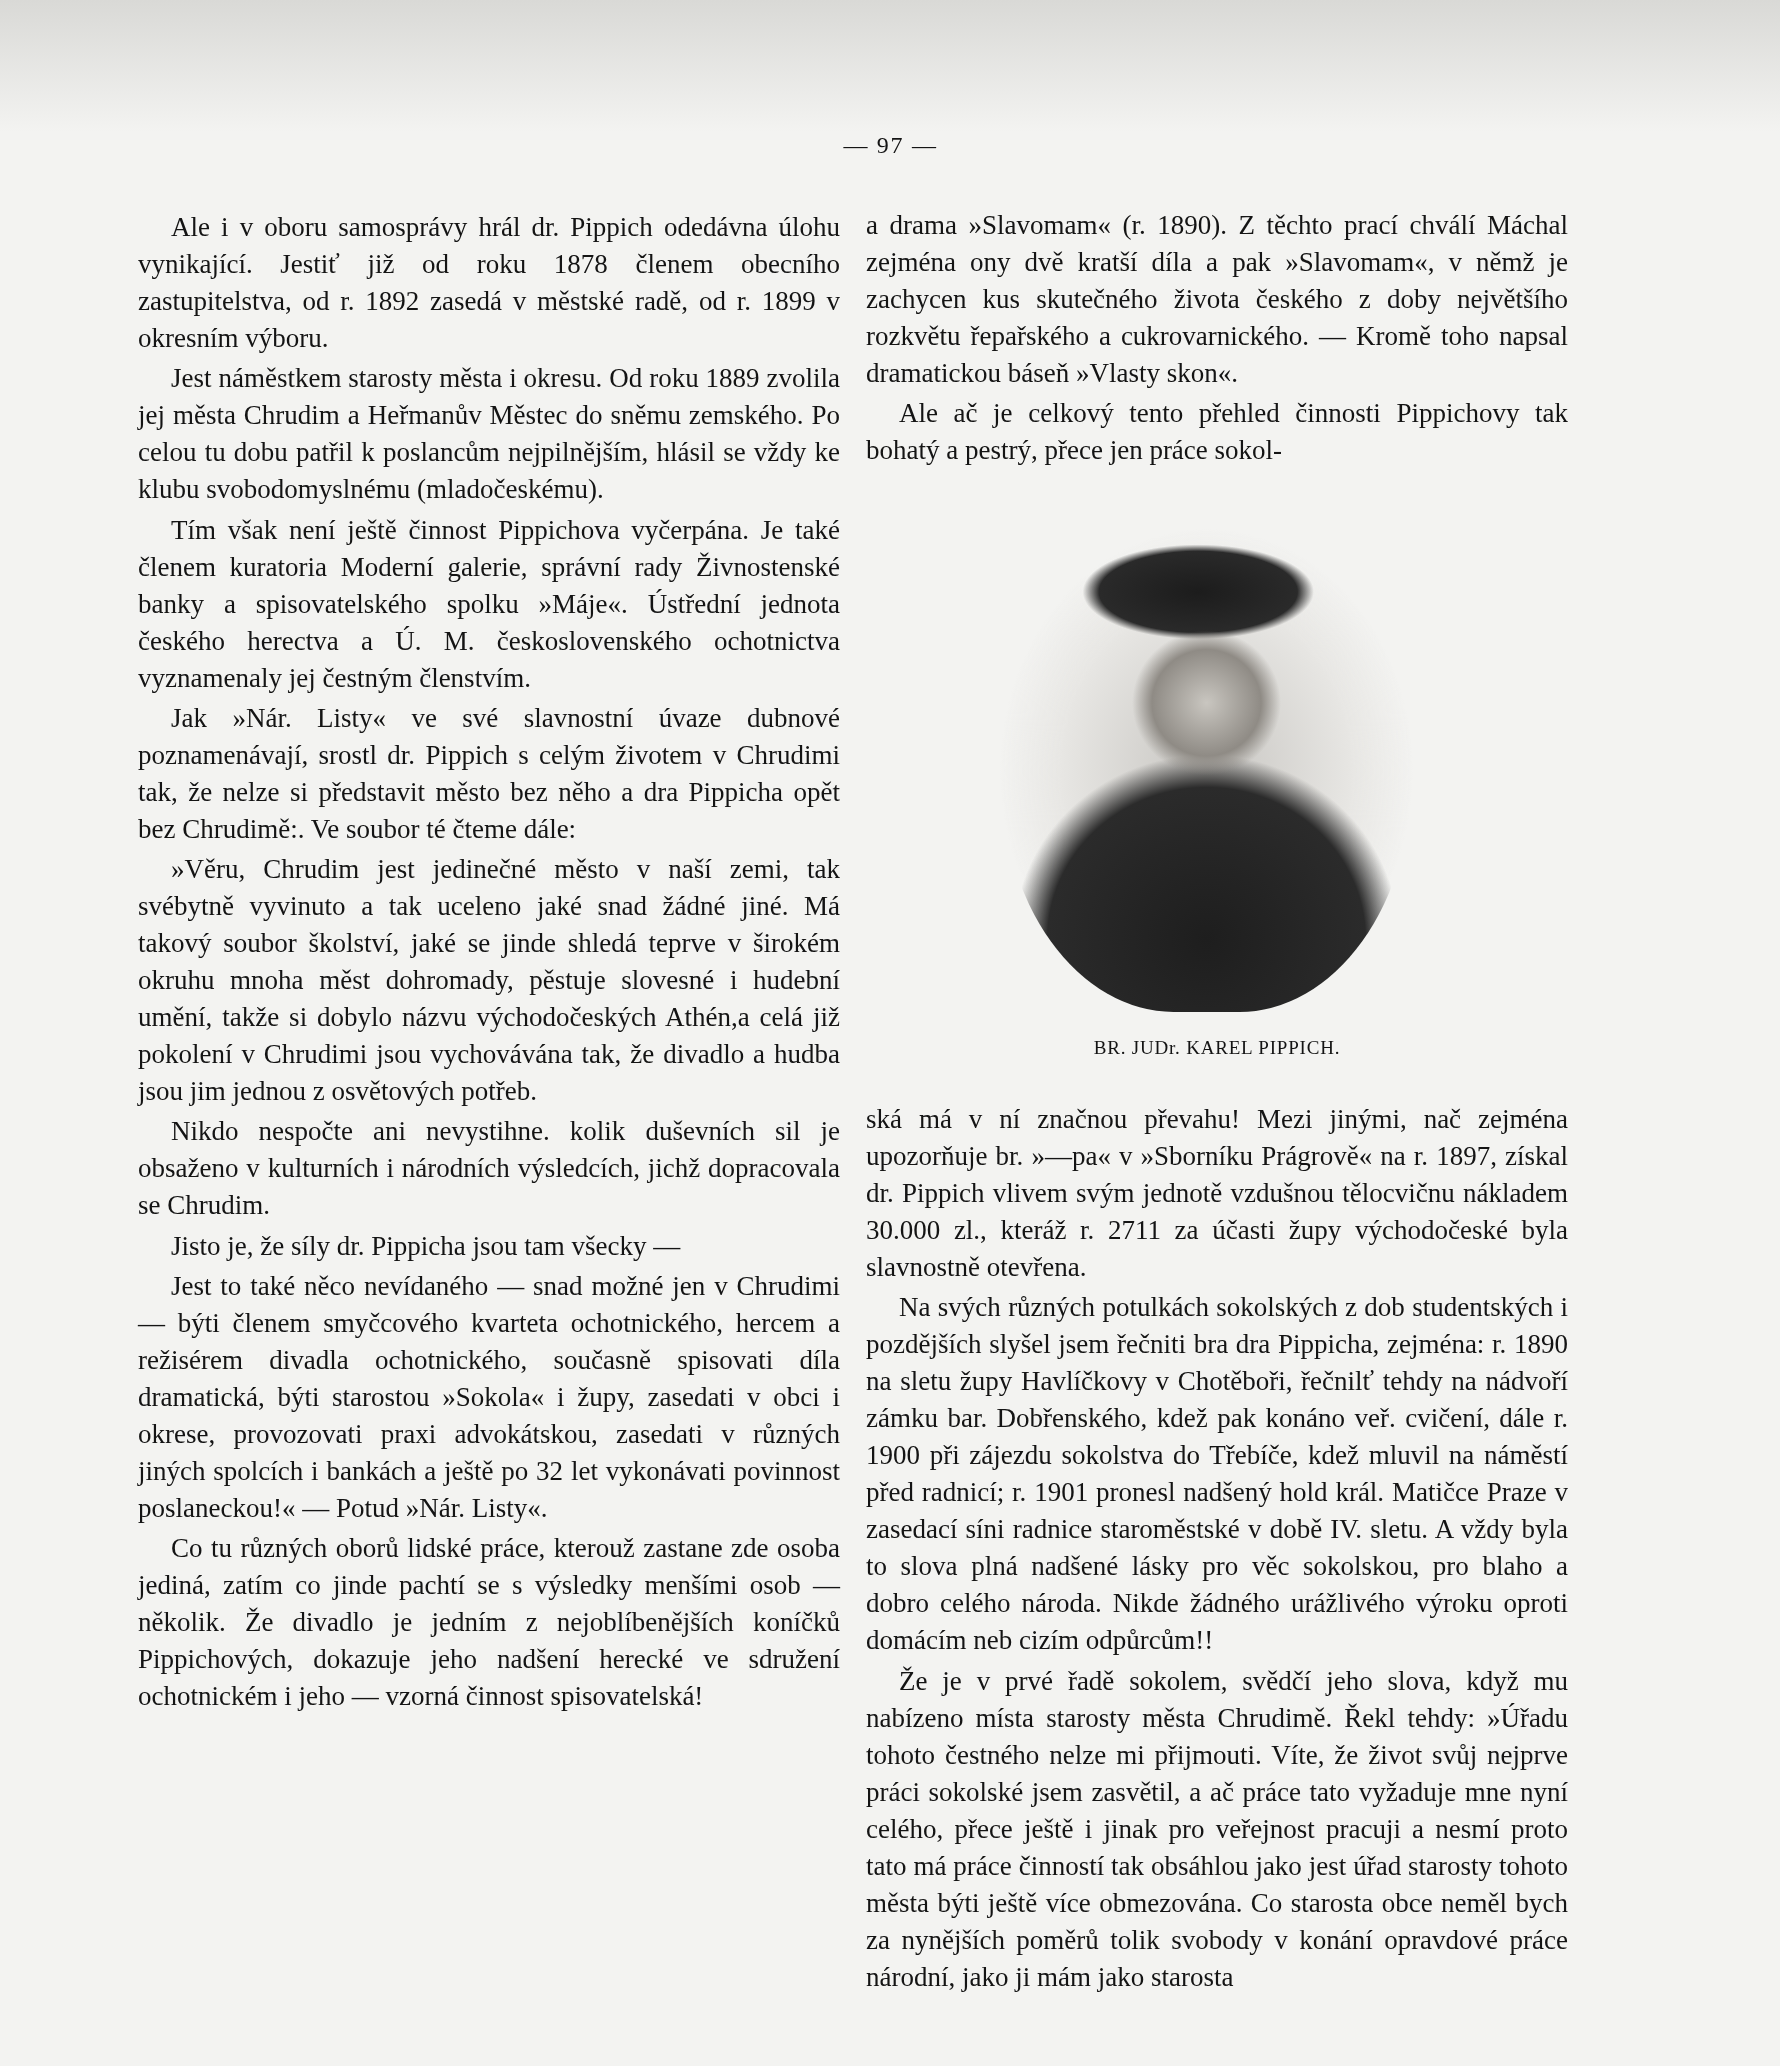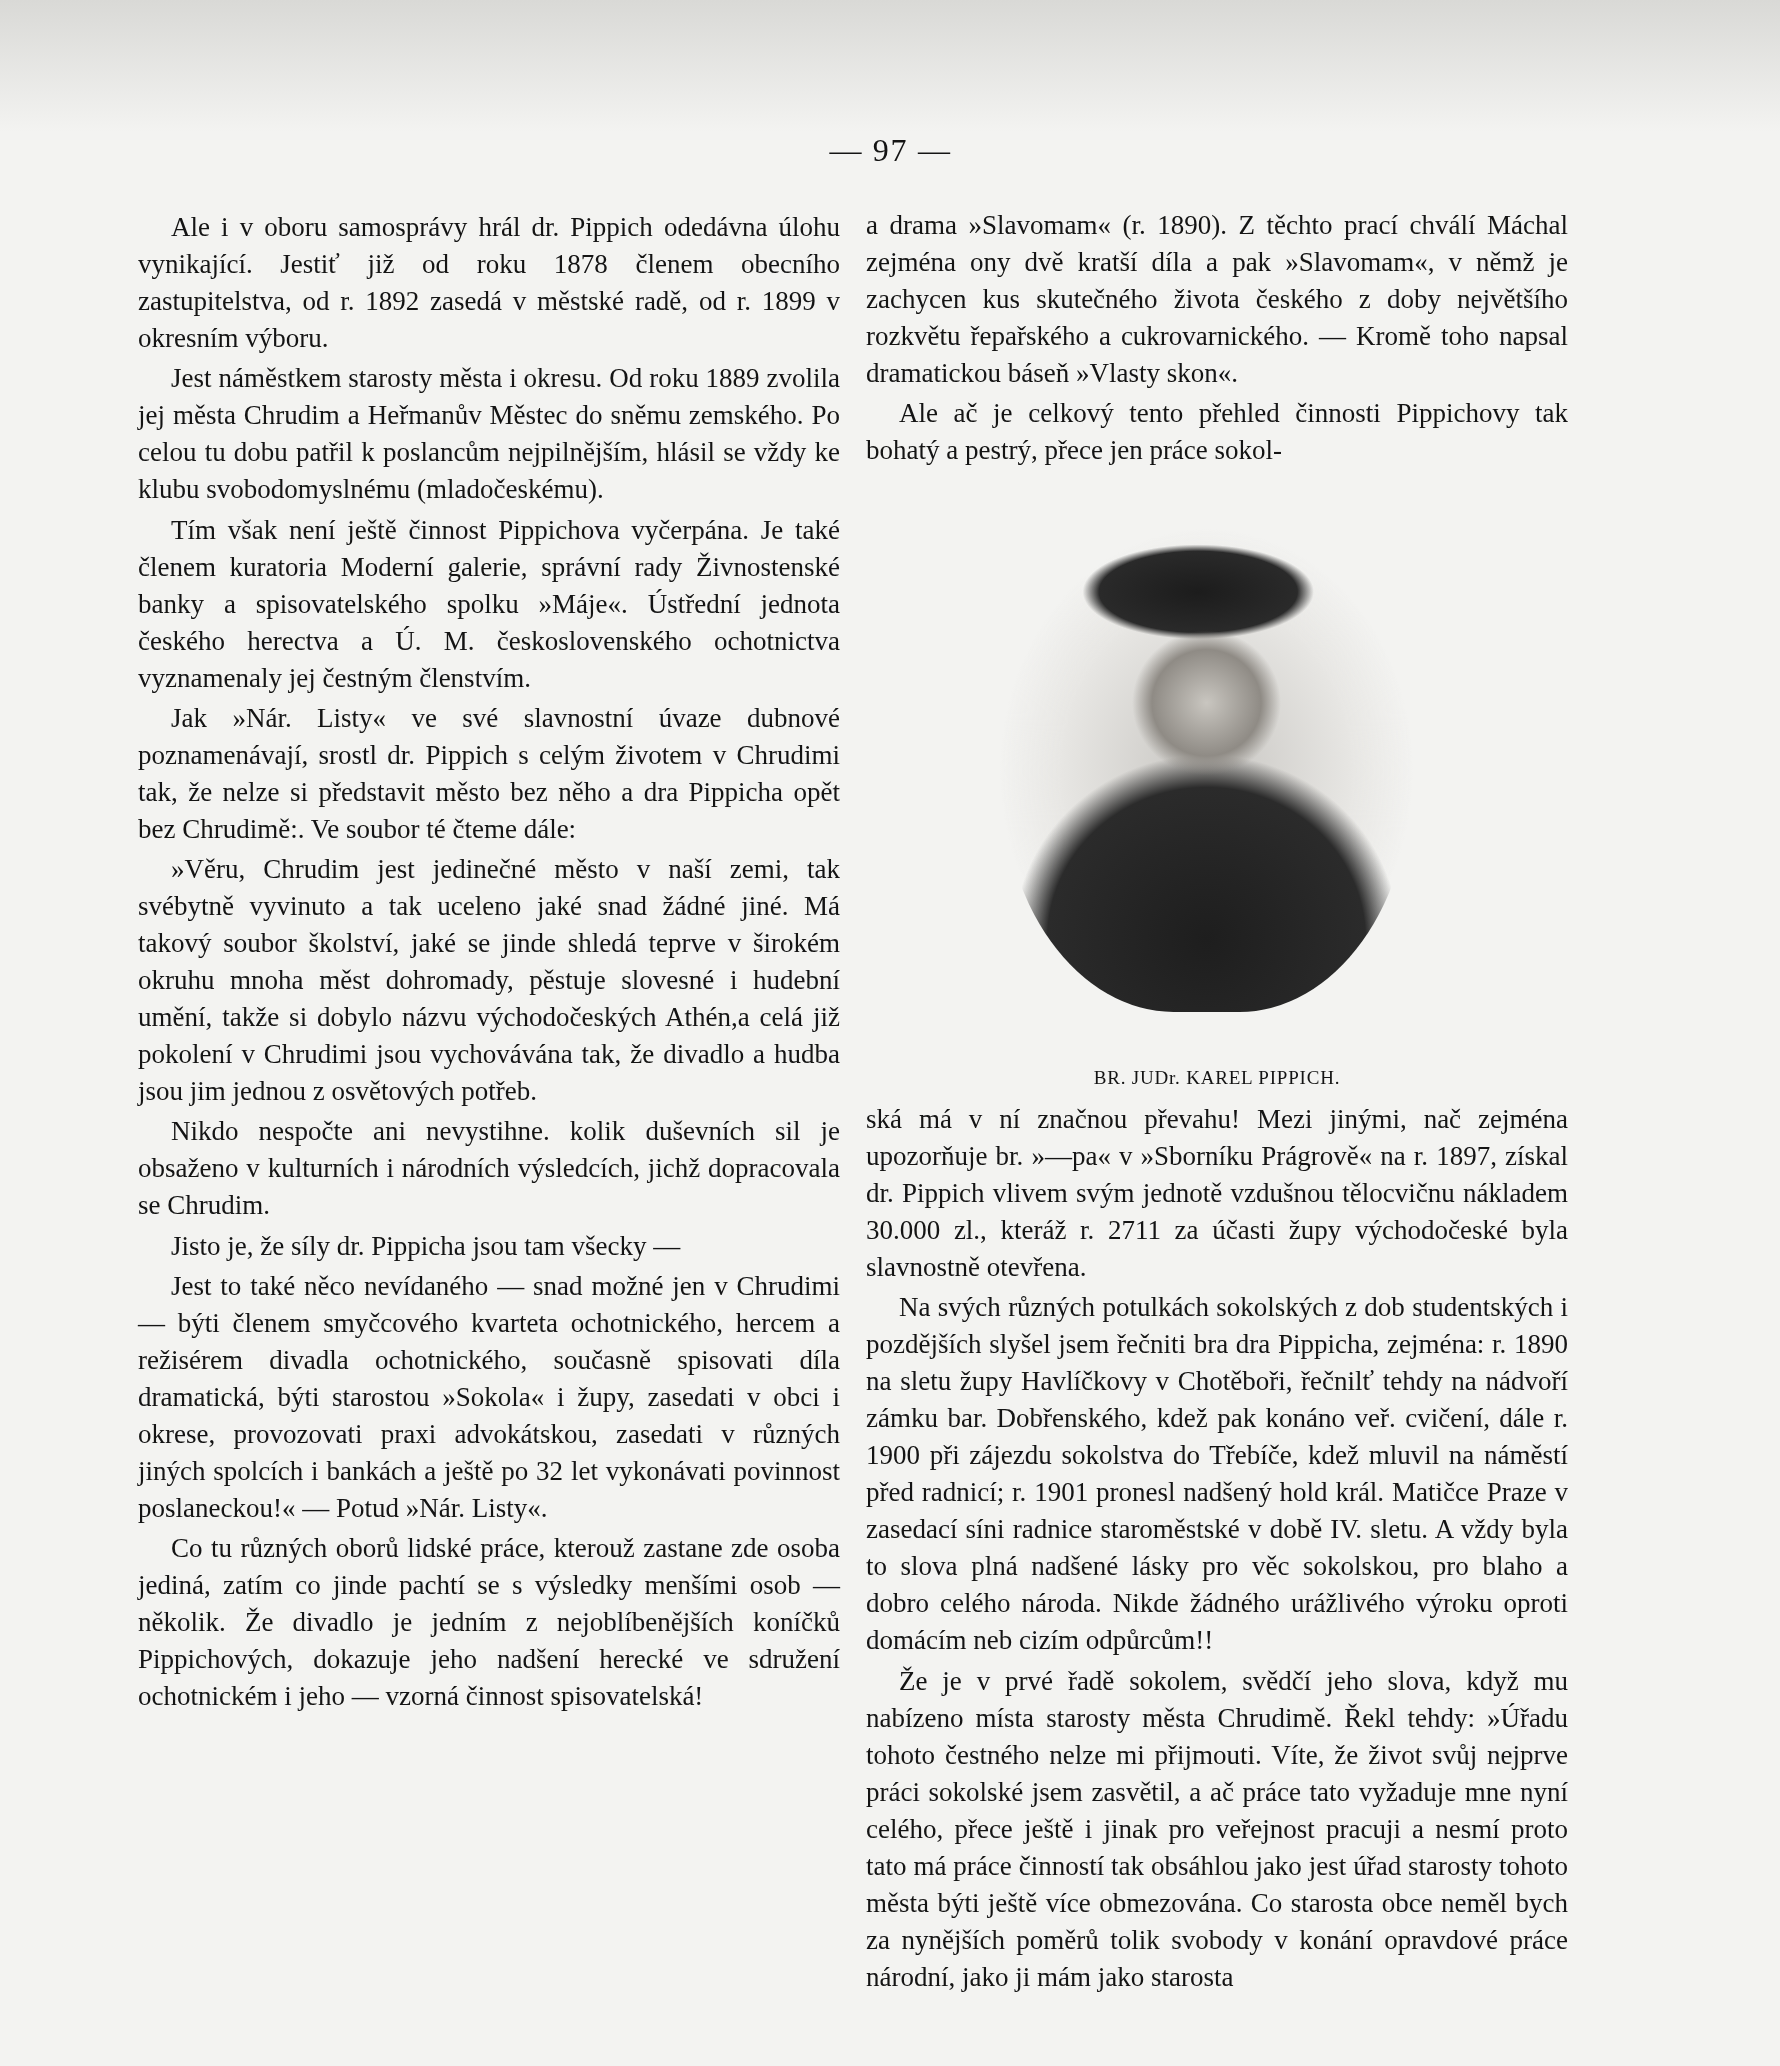--- a/index.html
+++ b/index.html
@@ -9,21 +9,21 @@
     position: relative; overflow: hidden;
     font-family: "Liberation Serif", "DejaVu Serif", serif;
     color: #141414;
   }
   .scan-edge {
     position: absolute; left: 0; top: 0; width: 1781px; height: 132px;
     background: linear-gradient(#d9d9d6, rgba(243,243,241,0));
   }
   .page-number {
     position: absolute; top: 132px; left: 0; width: 1781px;
-    text-align: center; font-size: 32px; letter-spacing: 1.7px;
+    text-align: center; font-size: 24px; letter-spacing: 1.7px;
   }
   .column {
     position: absolute; width: 702px;
     font-size: 27px; line-height: 37px;
     text-align: justify; hyphens: manual;
   }
   .col-left { left: 138px; top: 209px; }
   .col-right-top { left: 866px; top: 207px; }
   .col-right-bottom { left: 866px; top: 1101px; }
   .column p { margin: 0 0 3.3px 0; text-indent: 33px; }
@@ -31,21 +31,21 @@
     position: absolute; left: 1000px; top: 529px;
     width: 413px; height: 483px;
     border-radius: 46% 46% 42% 42% / 40% 40% 50% 50%;
     background:
       radial-gradient(ellipse 24% 20% at 50% 36%, #c9c6c0 0%, #8f8b85 55%, rgba(0,0,0,0) 75%),
       radial-gradient(ellipse 40% 14% at 48% 13%, #1c1c1c 0%, #2a2a2a 60%, rgba(0,0,0,0) 70%),
       radial-gradient(ellipse 55% 45% at 50% 85%, #1e1e1e 0%, #2b2b2b 70%, rgba(0,0,0,0) 85%),
       radial-gradient(ellipse 50% 50% at 50% 50%, #c7c5c1 0%, #e7e6e3 70%, rgba(243,243,241,0) 100%);
   }
   .caption {
-    position: absolute; left: 866px; top: 1067px; width: 702px;
+    position: absolute; left: 866px; top: 1037px; width: 702px;
     text-align: center; font-size: 19px; letter-spacing: 0.8px;
   }
 </style>
 </head>
 <body>
 
 <div class="scan-edge"></div>
 
 <div class="page-number">— 97 —</div>
 

